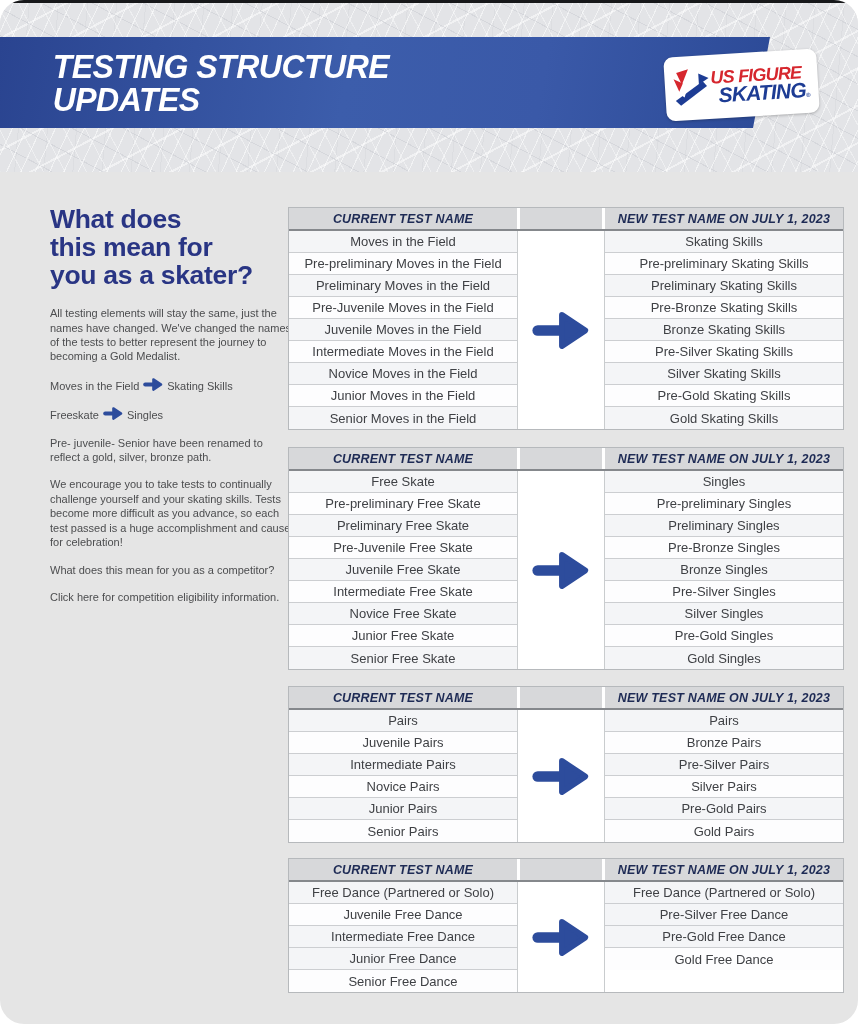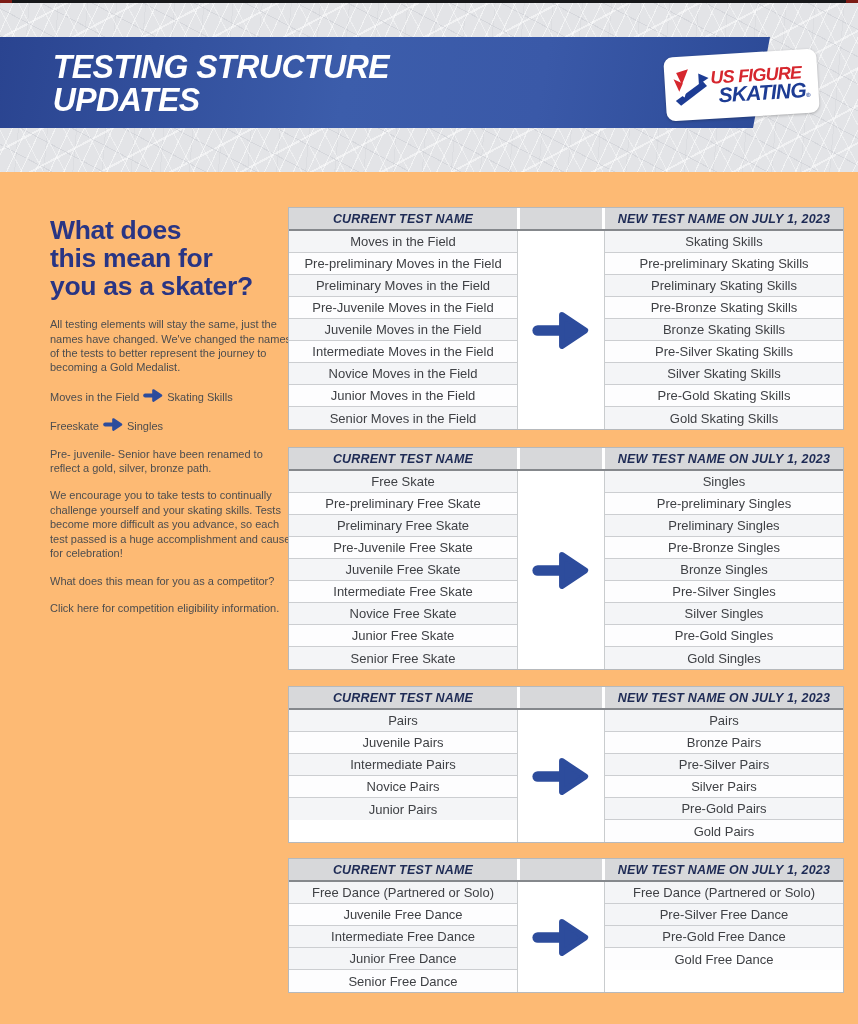--- a/index.html
+++ b/index.html
@@ -1,17 +1,17 @@
 <!DOCTYPE html>
 <html><head>
 <meta charset="utf-8">
 <style>
   html,body{margin:0;padding:0;background:#ffffff;}
   .page{position:relative;width:858px;height:1024px;overflow:hidden;
-        background:#fdba74;font-family:"Liberation Sans","DejaVu Sans",sans-serif;}
+        background:#e5e5e5;font-family:"Liberation Sans","DejaVu Sans",sans-serif;border-radius:24px;}
 
   
   .texture-band{position:absolute;top:0;left:0;width:858px;height:172px;
     background-color:#e3e4e7;
     background-image:
       repeating-linear-gradient(115deg, rgba(255,255,255,.55) 0 1px, transparent 1px 13px),
       repeating-linear-gradient(62deg, rgba(255,255,255,.4) 0 1px, transparent 1px 19px),
       repeating-linear-gradient(28deg, rgba(203,205,211,.55) 0 1px, transparent 1px 24px),
       repeating-linear-gradient(152deg, rgba(255,255,255,.5) 0 2px, transparent 2px 33px),
       repeating-linear-gradient(95deg, rgba(210,212,216,.4) 0 1px, transparent 1px 29px);}
@@ -33,21 +33,21 @@
     border-radius:9px;transform:rotate(-3.5deg);box-shadow:0 1px 3px rgba(0,0,0,.25);
     display:flex;align-items:center;padding:0 6px;box-sizing:border-box;}
   .logo svg{flex:0 0 auto;}
   .logo-text{display:flex;flex-direction:column;font-style:italic;font-weight:bold;line-height:1;margin-left:-2px;}
   .logo-text .l1{color:#d6272e;font-size:18px;letter-spacing:-.8px;}
   .logo-text .l2{color:#1d3c94;font-size:21px;letter-spacing:-.8px;margin:-2px 0 0 7px;}
   .logo-text .reg{font-size:6px;vertical-align:baseline;color:#1d3c94;}
 
   
   .sidebar{position:absolute;left:50px;top:201px;width:242px;}
-  .sidebar h2{margin:15px 0 17px 0;color:#293584;font-weight:bold;font-size:26.5px;
+  .sidebar h2{margin:4px 0 17px 0;color:#293584;font-weight:bold;font-size:26.5px;
     line-height:1.06;letter-spacing:-.3px;}
   .sidebar h2 span{display:block;}
   .sidebar p{margin:0 0 13px 0;color:#4c4d4f;font-size:11px;line-height:1.31;}
   .inline-arrow{display:inline-block;vertical-align:-2px;margin:0 3px;}
 
   
   .tbl{position:absolute;left:288px;width:556px;background:#ffffff;
     border:1px solid #b6b9bc;box-sizing:border-box;}
   .tbl.t1{top:207px;} .tbl.t2{top:447px;} .tbl.t3{top:686px;} .tbl.t4{top:858px;}
   .thead{display:grid;grid-template-columns:228px 88px 238px;border-bottom:2px solid #85888c;background:#fff;}
@@ -196,20 +196,21 @@
         <div class="hcell hmid"></div>
         <div class="hcell hright">NEW TEST NAME ON JULY 1, 2023</div>
       </div>
       <div class="tbody">
         <div class="col col-left">
           <div class="cell alt">Pairs</div>
           <div class="cell">Juvenile Pairs</div>
           <div class="cell alt">Intermediate Pairs</div>
           <div class="cell">Novice Pairs</div>
           <div class="cell alt">Junior Pairs</div>
+          <div class="cell">Senior Pairs</div>
         </div>
         <div class="col col-mid">
           <svg width="64" height="45" viewBox="0 0 66 46">
             <path d="M9 23 H38" fill="none" stroke="#2d4c9c" stroke-width="11" stroke-linecap="round"></path>
             <path d="M34 7 L58 23 L34 39 Z" fill="#2d4c9c" stroke="#2d4c9c" stroke-width="6" stroke-linejoin="round"></path>
           </svg>
         </div>
         <div class="col col-right">
           <div class="cell alt">Pairs</div>
           <div class="cell">Bronze Pairs</div>

